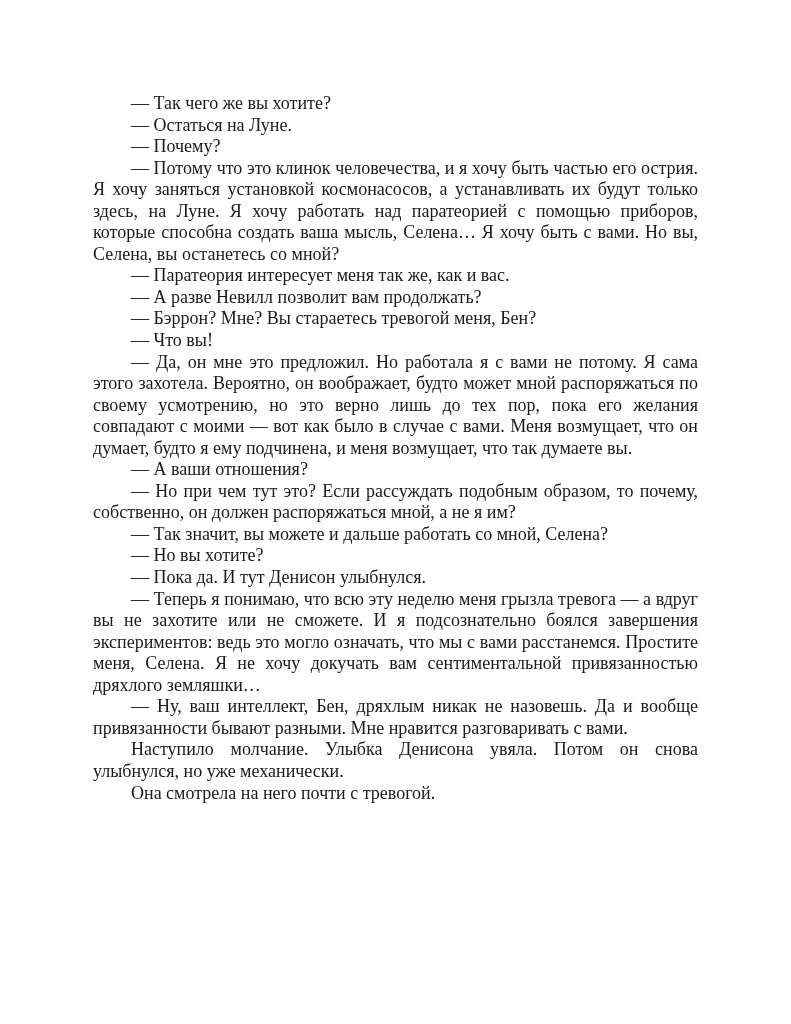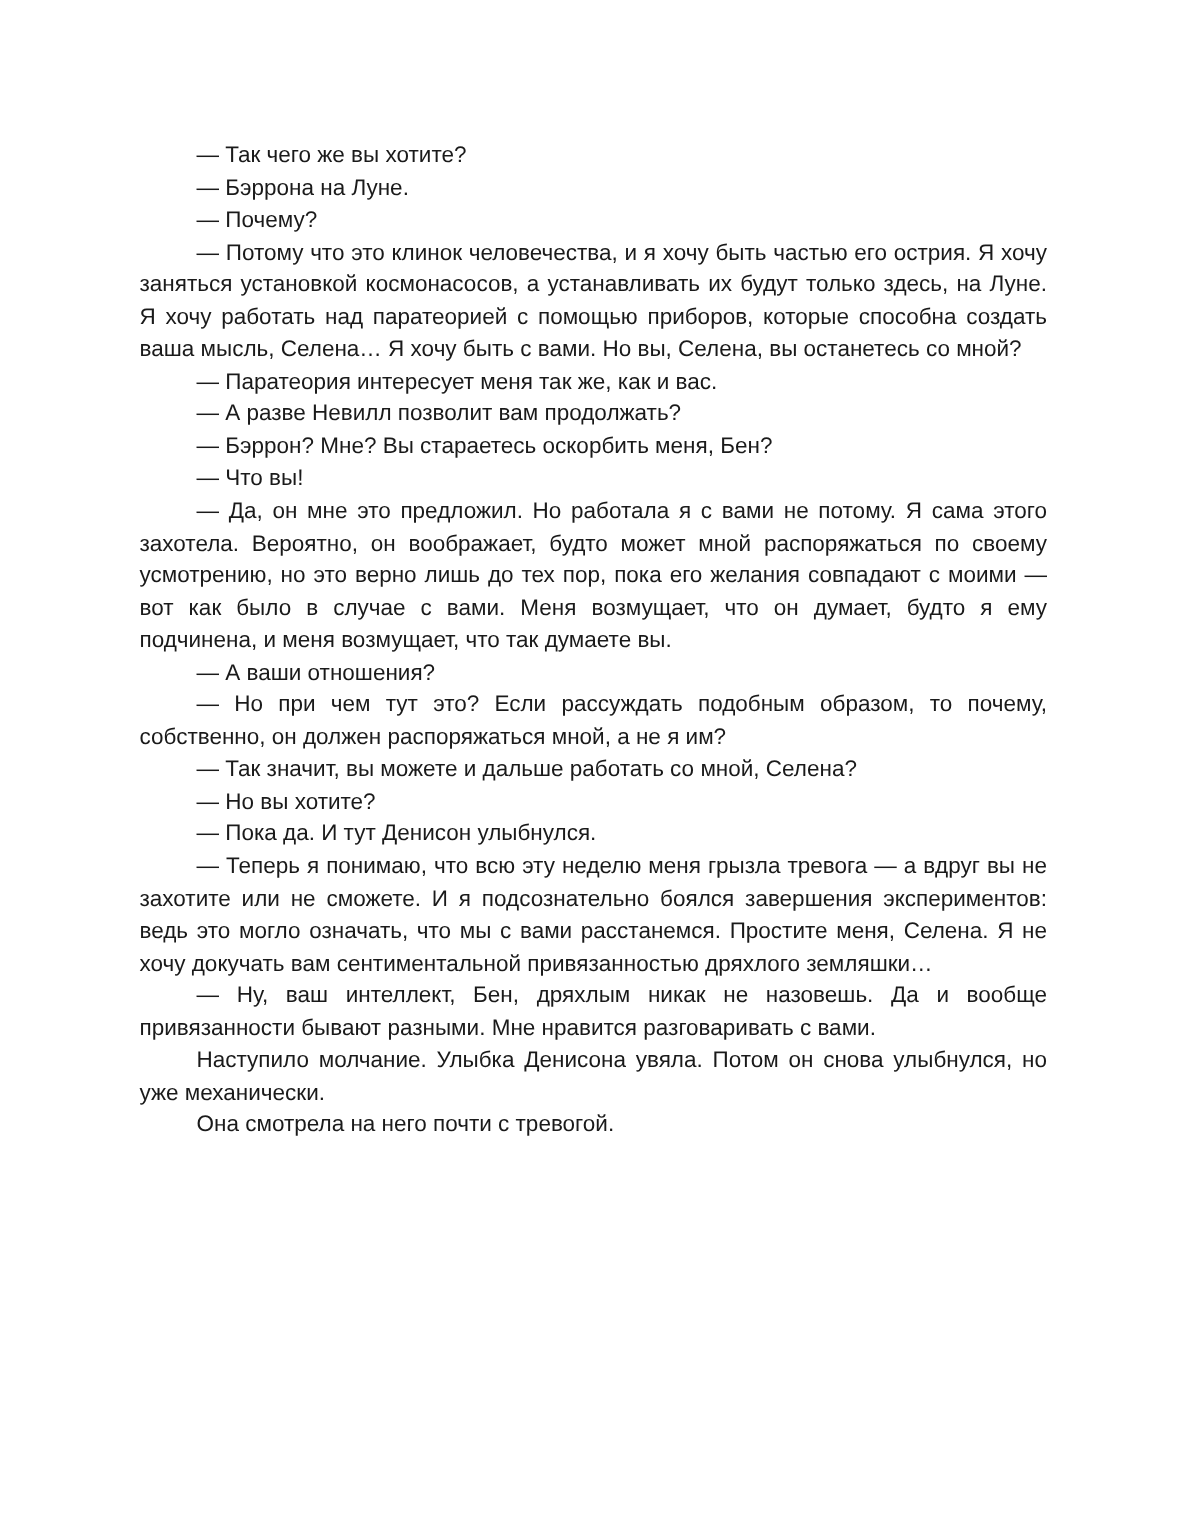--- a/index.html
+++ b/index.html
@@ -2,43 +2,43 @@
 <html><head>
 <meta charset="utf-8">
 <style>
   html, body { margin: 0; padding: 0; background: #ffffff; }
   body { width: 791px; height: 1024px; position: relative; overflow: hidden; }
   .page {
     position: absolute;
     left: 93px;
     top: 93px;
     width: 605px;
-    font-family: Liberation Sans, sans-serif;
-    font-size: 15px;
+    font-family: Liberation Serif, serif;
+    font-size: 18px;
     line-height: 21.55px;
     color: #1a1a1a;
   }
   .para {
     margin: 0;
     text-indent: 38px;
     text-align: justify;
     hyphens: none;
   }
 </style>
 </head>
 <body>
 
 <div class="page">
   <p class="para">— Так чего же вы хотите?</p>
-  <p class="para">— Бэррона на Луне.</p>
+  <p class="para">— Остаться на Луне.</p>
   <p class="para">— Почему?</p>
   <p class="para">— Потому что это клинок человечества, и я хочу быть частью его острия. Я хочу заняться установкой космонасосов, а устанавливать их будут только здесь, на Луне. Я хочу работать над паратеорией с помощью приборов, которые способна создать ваша мысль, Селена… Я хочу быть с вами. Но вы, Селена, вы останетесь со мной?</p>
   <p class="para">— Паратеория интересует меня так же, как и вас.</p>
   <p class="para">— А разве Невилл позволит вам продолжать?</p>
-  <p class="para">— Бэррон? Мне? Вы стараетесь оскорбить меня, Бен?</p>
+  <p class="para">— Бэррон? Мне? Вы стараетесь тревогой меня, Бен?</p>
   <p class="para">— Что вы!</p>
   <p class="para">— Да, он мне это предложил. Но работала я с вами не потому. Я сама этого захотела. Вероятно, он воображает, будто может мной распоряжаться по своему усмотрению, но это верно лишь до тех пор, пока его желания совпадают с моими — вот как было в случае с вами. Меня возмущает, что он думает, будто я ему подчинена, и меня возмущает, что так думаете вы.</p>
   <p class="para">— А ваши отношения?</p>
   <p class="para">— Но при чем тут это? Если рассуждать подобным образом, то почему, собственно, он должен распоряжаться мной, а не я им?</p>
   <p class="para">— Так значит, вы можете и дальше работать со мной, Селена?</p>
   <p class="para">— Но вы хотите?</p>
   <p class="para">— Пока да. И тут Денисон улыбнулся.</p>
   <p class="para">— Теперь я понимаю, что всю эту неделю меня грызла тревога — а вдруг вы не захотите или не сможете. И я подсознательно боялся завершения экспериментов: ведь это могло означать, что мы с вами расстанемся. Простите меня, Селена. Я не хочу докучать вам сентиментальной привязанностью дряхлого земляшки…</p>
   <p class="para">— Ну, ваш интеллект, Бен, дряхлым никак не назовешь. Да и вообще привязанности бывают разными. Мне нравится разговаривать с вами.</p>
   <p class="para">Наступило молчание. Улыбка Денисона увяла. Потом он снова улыбнулся, но уже механически.</p>

